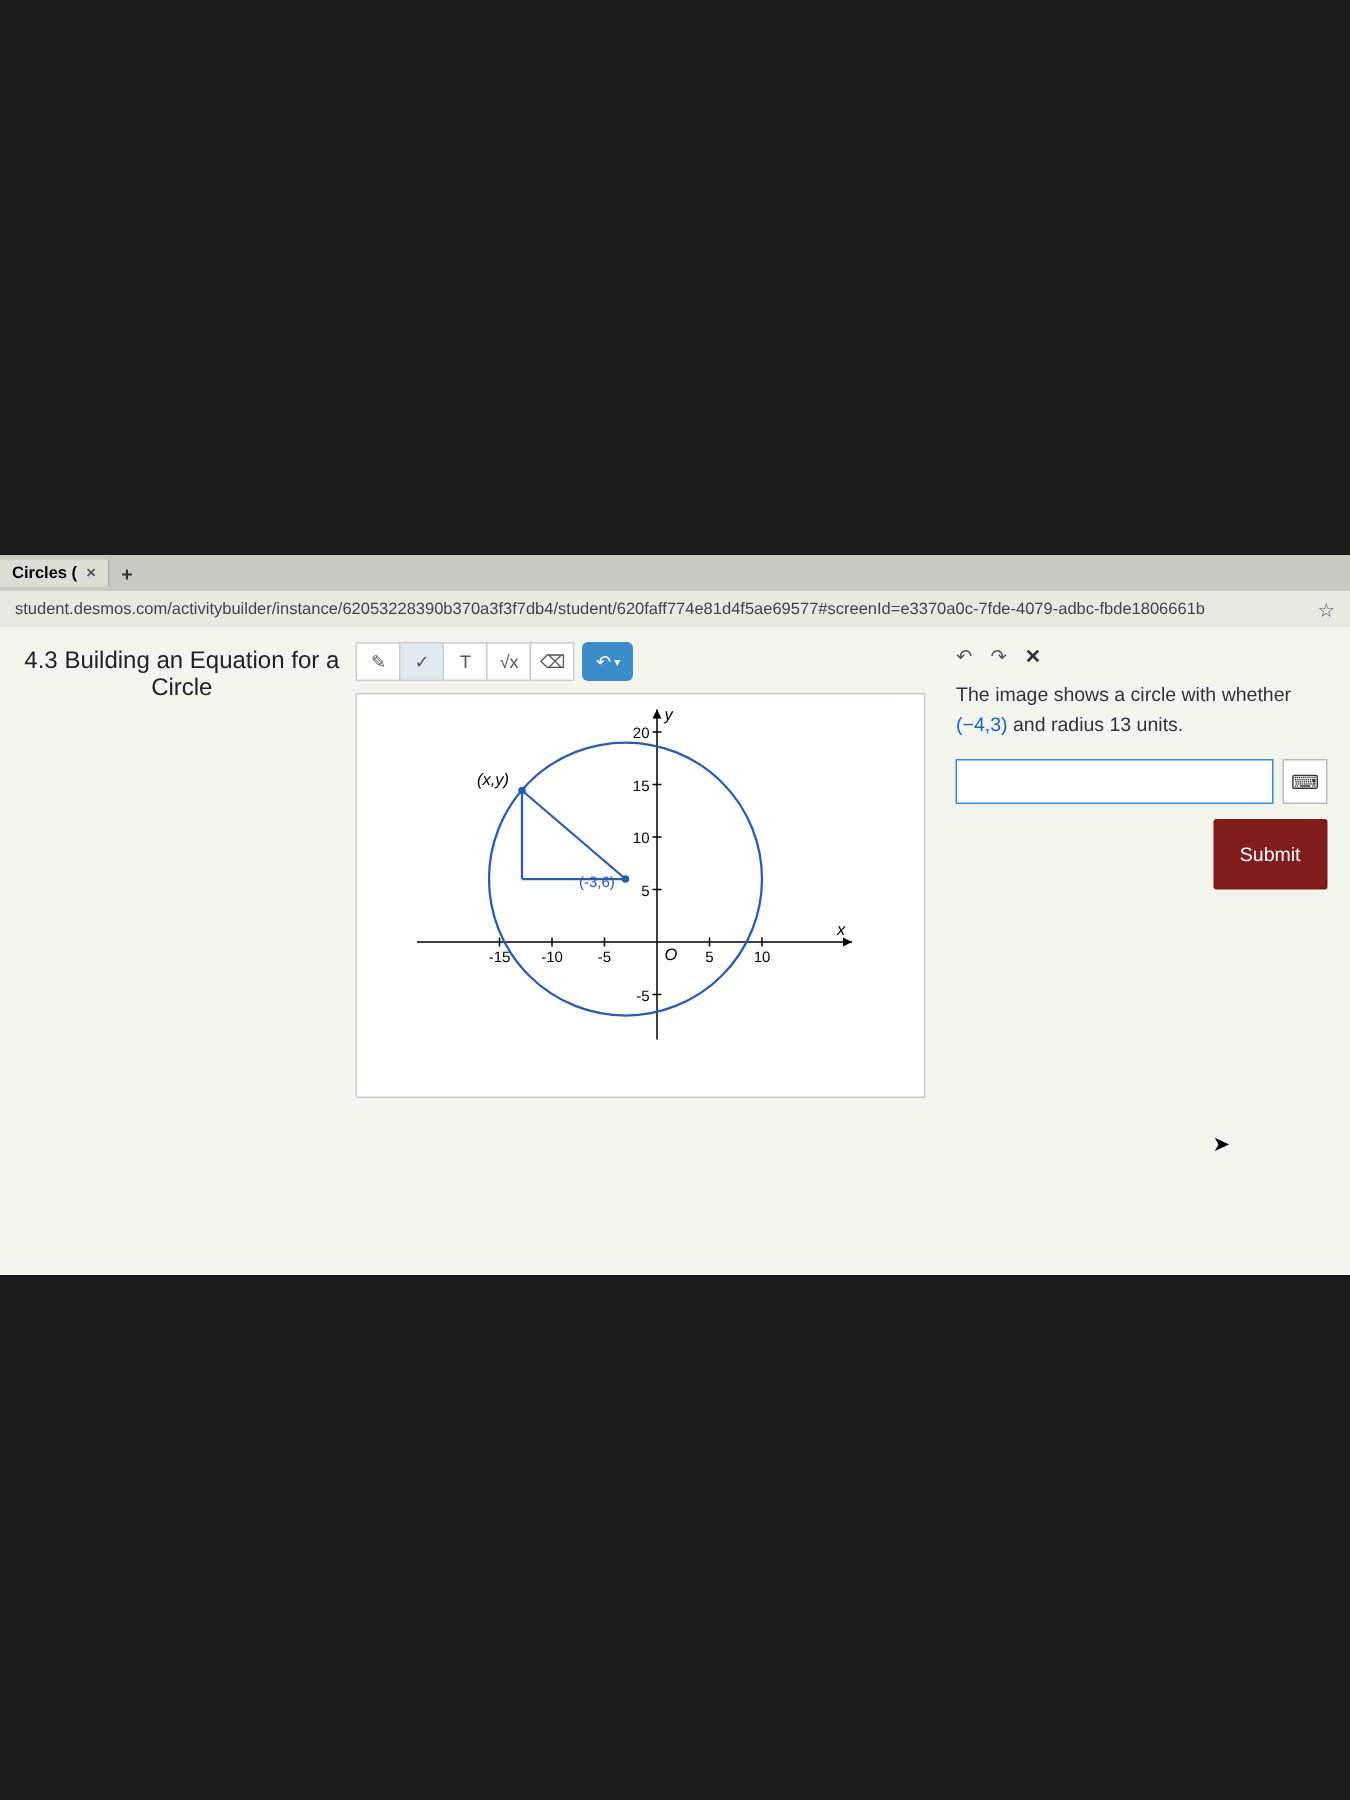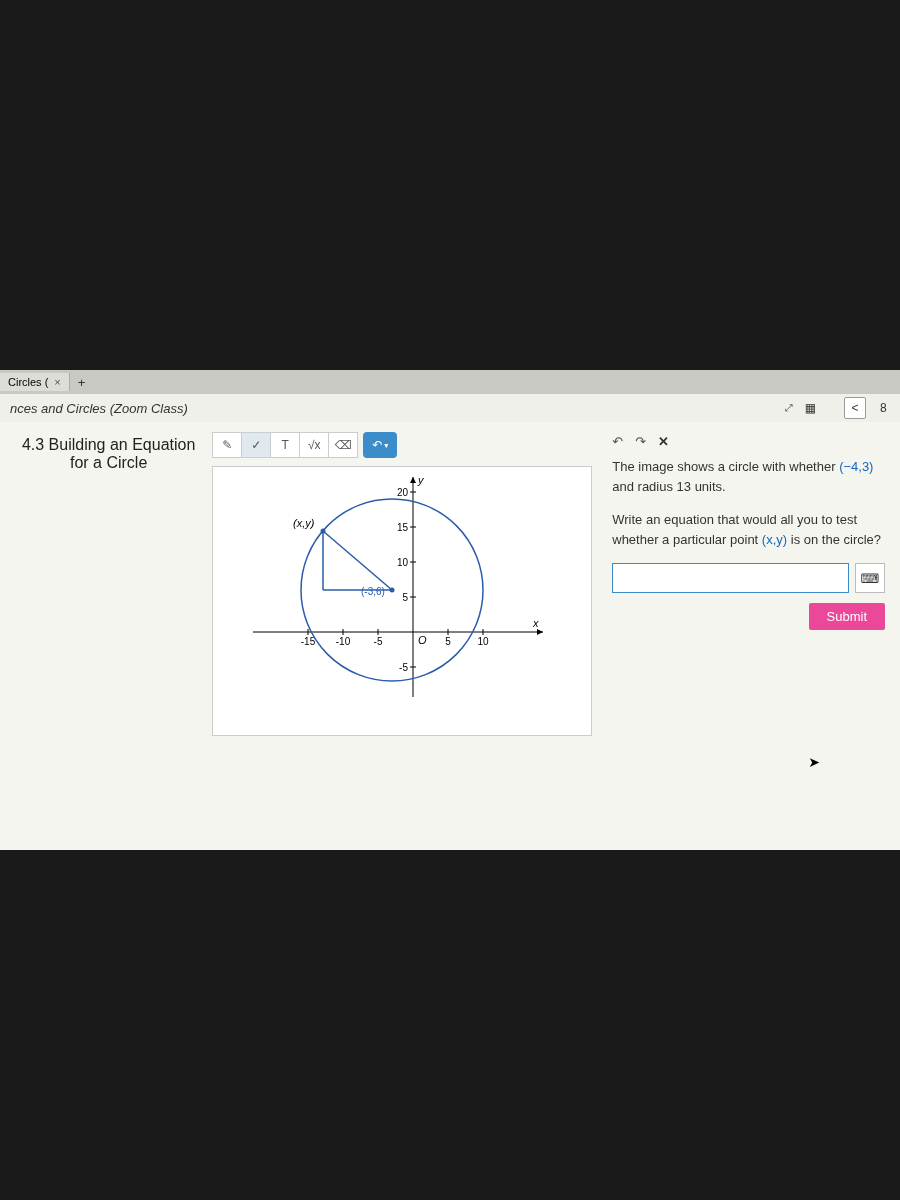--- a/index.html
+++ b/index.html
@@ -14,20 +14,21 @@
     top: 370px; left: 0;
     width: 900px; height: 480px;
     background: #f5f5f0;
   }
   .tab-bar {
     height: 24px;
     background: #c8c9c3;
     display: flex;
     align-items: center;
     font-size: 11px;
+    font-weight: bold;
   }
   .tab {
     background: #dcddd7;
     padding: 3px 8px;
     display: flex;
     align-items: center;
     gap: 6px;
     border-right: 1px solid #aaa;
   }
   .tab-close { font-size: 11px; color: #555; }
@@ -172,24 +173,24 @@
     background: #fff;
     display: flex; align-items: center; justify-content: center;
     font-size: 13px;
   }
   .submit-row {
     margin-top: 10px;
     display: flex;
     justify-content: flex-end;
   }
   .submit-btn {
-    background: #ec4899;
+    background: #7f1d1d;
     color: #fff;
     border: none;
-    padding: 6px 18px;
+    padding: 16px 18px;
     font-size: 13px;
     border-radius: 2px;
   }
   .cursor-pointer {
     position: absolute;
     bottom: 80px;
     right: 80px;
     font-size: 14px;
     color: #000;
   }
@@ -200,31 +201,25 @@
 <div class="screen-frame">
 
   <div class="tab-bar">
     <div class="tab">
       <span>Circles (</span>
       <span class="tab-close">×</span>
     </div>
     <div class="new-tab">+</div>
   </div>
 
-
-  <div class="app-header">
-    <span>nces and Circles (Zoom Class)</span>
-    <div class="app-header-right">
-      <span class="icon-btn fullscreen-icon">⤢</span>
-      <span class="icon-btn grid-icon-svg">▦</span>
-      <span style="flex:1"></span>
-      <div class="back-btn">&lt;</div>
-      <span class="page-num">8</span>
-    </div>
+  <div class="url-bar">
+    <span class="url-text">student.desmos.com/activitybuilder/instance/62053228390b370a3f3f7db4/student/620faff774e81d4f5ae69577#screenId=e3370a0c-7fde-4079-adbc-fbde1806661b</span>
+    <span class="star-icon">☆</span>
   </div>
+
 
   <div class="content-area">
     <div class="page-title">4.3 Building an Equation for a Circle</div>
 
     <div class="main-row">
       <div class="left-panel">
         <div class="toolbar">
           <div class="tool-btn">✎</div>
           <div class="tool-btn active">✓</div>
           <div class="tool-btn">T</div>
@@ -287,23 +282,20 @@
 
       <div class="right-panel">
         <div class="edit-bar">
           <span>↶</span>
           <span>↷</span>
           <span class="x-btn">✕</span>
         </div>
         <div class="prompt-text">
           <span>The image shows a circle with whether </span><span class="math-coord">(−4,3)</span><span> and radius 13 units.</span>
         </div>
-        <div class="prompt-block2">
-          <span>Write an equation that would all you to test whether a particular point </span><span class="math-coord">(x,y)</span><span> is on the circle?</span>
-        </div>
         <div class="input-row">
           <input class="answer-input" placeholder="" style="">
           <div class="keyboard-btn">⌨</div>
         </div>
         <div class="submit-row">
           <button class="submit-btn">Submit</button>
         </div>
       </div>
     </div>
   </div>

